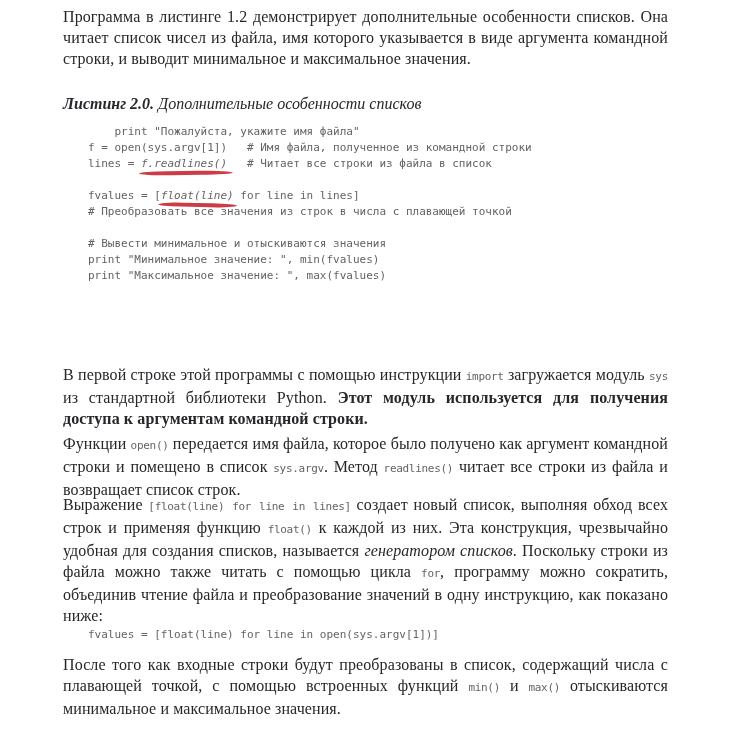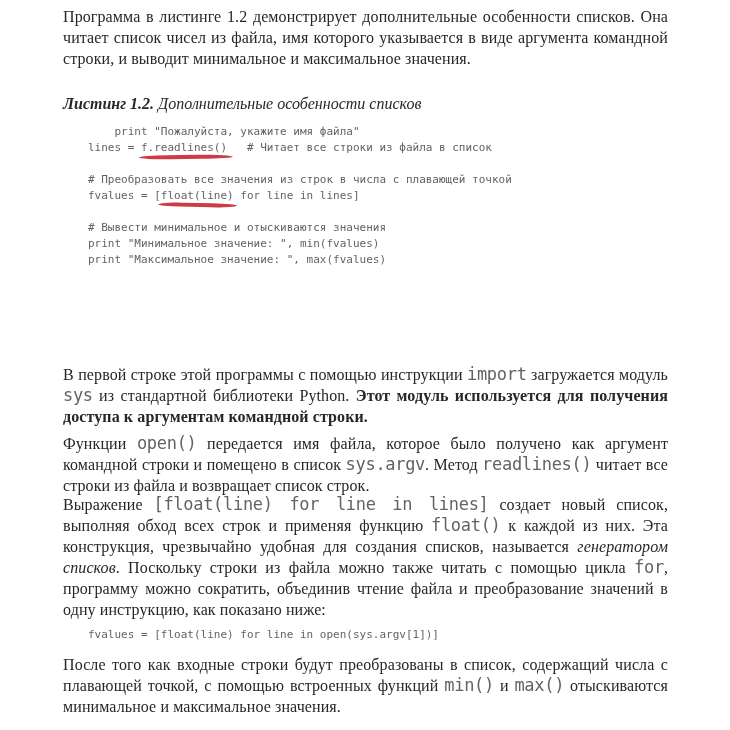--- a/index.html
+++ b/index.html
@@ -38,39 +38,39 @@
   .caption {
     font-size: 16px;
     line-height: 20px;
   }
   .run { white-space: pre-wrap; }
   .run-bold { font-weight: 700; }
   .run-italic { font-style: italic; }
   .run-bold-italic { font-style: italic; font-weight: 700; }
   .run-mono {
     font-family: "DejaVu Sans Mono", monospace;
-    font-size: 17px;
+    font-size: 11px;
     color: var(--code-color, #636363);
     letter-spacing: -0.3px;
   }
 
   .code {
     left: 88px;
     width: 600px;
     font-family: "DejaVu Sans Mono", monospace;
     font-size: 11px;
     line-height: 16px;
     color: var(--code-color, #636363);
     letter-spacing: 0;
   }
   .code-line { white-space: pre; height: 16px; }
   .code-text { white-space: pre; }
 
   
-  .hand-underline { position: relative; display: inline-block; }
+  .hand-underline { position: relative; display: inline-block; font-style: italic; }
   .hand-underline::after {
     content: "";
     position: absolute;
     background: var(--underline-color, #cf3a47);
   }
   .mark-0::after {
     left: -2px; right: -6px; bottom: -3px; height: 3.6px;
     border-radius: 45% 55% 50% 50% / 85% 95% 70% 80%;
     transform: rotate(-0.7deg);
   }
@@ -79,27 +79,28 @@
     border-radius: 50% 50% 55% 45% / 100% 65% 95% 60%;
     transform: rotate(1.4deg);
   }
 </style>
 </head>
 <body>
 
 <div class="page" style="--page-bg: #ffffff; --text-color: #26262b; --code-color: #636363; --underline-color: #cf3a47;">
   <div id="doc-root">
       <div class="block para block-0"><span class="run run-plain">Программа в листинге 1.2 демонстрирует дополнительные особенности списков. Она читает список чисел из файла, имя которого указывается в виде аргумента командной строки, и выводит минимальное и максимальное значения.</span></div>
-      <div class="block caption block-1"><span class="run run-bold-italic">Листинг 1.2.</span><span class="run run-italic"> Дополнительные особенности списков</span></div>
+      <div class="block caption block-1"><span class="run run-bold-italic">Листинг 2.0.</span><span class="run run-italic"> Дополнительные особенности списков</span></div>
       <div class="block code block-2">
         <div class="code-line"><span class="code-text">    print "Пожалуйста, укажите имя файла"</span></div>
+        <div class="code-line"><span class="code-text">f = open(sys.argv[1])   # Имя файла, полученное из командной строки</span></div>
         <div class="code-line"><span class="code-text">lines = </span><span class="code-text hand-underline mark-0">f.readlines()</span><span class="code-text">   # Читает все строки из файла в список</span></div>
         <div class="code-line"><span class="code-text"></span></div>
+        <div class="code-line"><span class="code-text">fvalues = [</span><span class="code-text hand-underline mark-1">float(line)</span><span class="code-text"> for line in lines]</span></div>
         <div class="code-line"><span class="code-text"># Преобразовать все значения из строк в числа с плавающей точкой</span></div>
-        <div class="code-line"><span class="code-text">fvalues = [</span><span class="code-text hand-underline mark-1">float(line)</span><span class="code-text"> for line in lines]</span></div>
         <div class="code-line"><span class="code-text"></span></div>
         <div class="code-line"><span class="code-text"># Вывести минимальное и отыскиваются значения</span></div>
         <div class="code-line"><span class="code-text">print "Минимальное значение: ", min(fvalues)</span></div>
         <div class="code-line"><span class="code-text">print "Максимальное значение: ", max(fvalues)</span></div>
       </div>
       <div class="block para block-3"><span class="run run-plain">В первой строке этой программы с помощью инструкции </span><span class="run run-mono">import</span><span class="run run-plain"> загружается модуль </span><span class="run run-mono">sys</span><span class="run run-plain"> из стандартной библиотеки Python. </span><span class="run run-bold">Этот модуль используется для получения доступа к аргументам командной строки.</span></div>
       <div class="block para block-4"><span class="run run-plain">Функции </span><span class="run run-mono">open()</span><span class="run run-plain"> передается имя файла, которое было получено как аргумент командной строки и помещено в список </span><span class="run run-mono">sys.argv</span><span class="run run-plain">. Метод </span><span class="run run-mono">readlines()</span><span class="run run-plain"> читает все строки из файла и возвращает список строк.</span></div>
       <div class="block para block-5"><span class="run run-plain">Выражение </span><span class="run run-mono">[float(line) for line in lines]</span><span class="run run-plain"> создает новый список, выполняя обход всех строк и применяя функцию </span><span class="run run-mono">float()</span><span class="run run-plain"> к каждой из них. Эта конструкция, чрезвычайно удобная для создания списков, называется </span><span class="run run-italic">генератором списков</span><span class="run run-plain">. Поскольку строки из файла можно также читать с помощью цикла </span><span class="run run-mono">for</span><span class="run run-plain">, программу можно сократить, объединив чтение файла и преобразование значений в одну инструкцию, как показано ниже:</span></div>
       <div class="block code block-6">
         <div class="code-line"><span class="code-text">fvalues = [float(line) for line in open(sys.argv[1])]</span></div>

